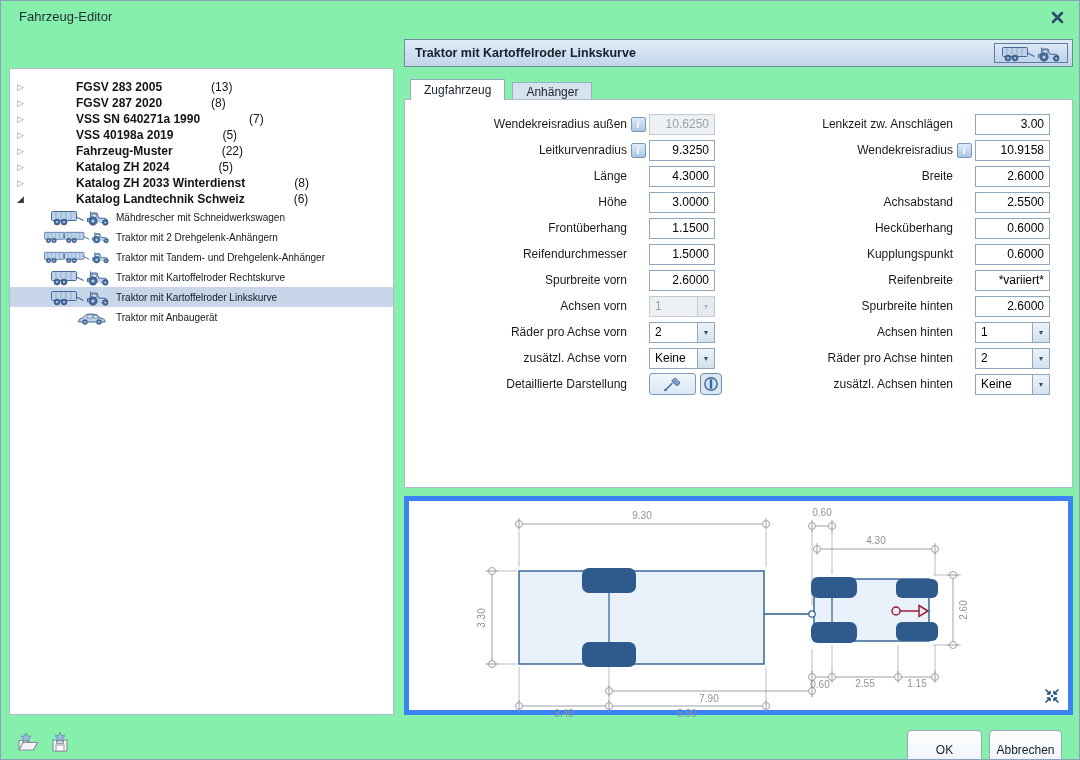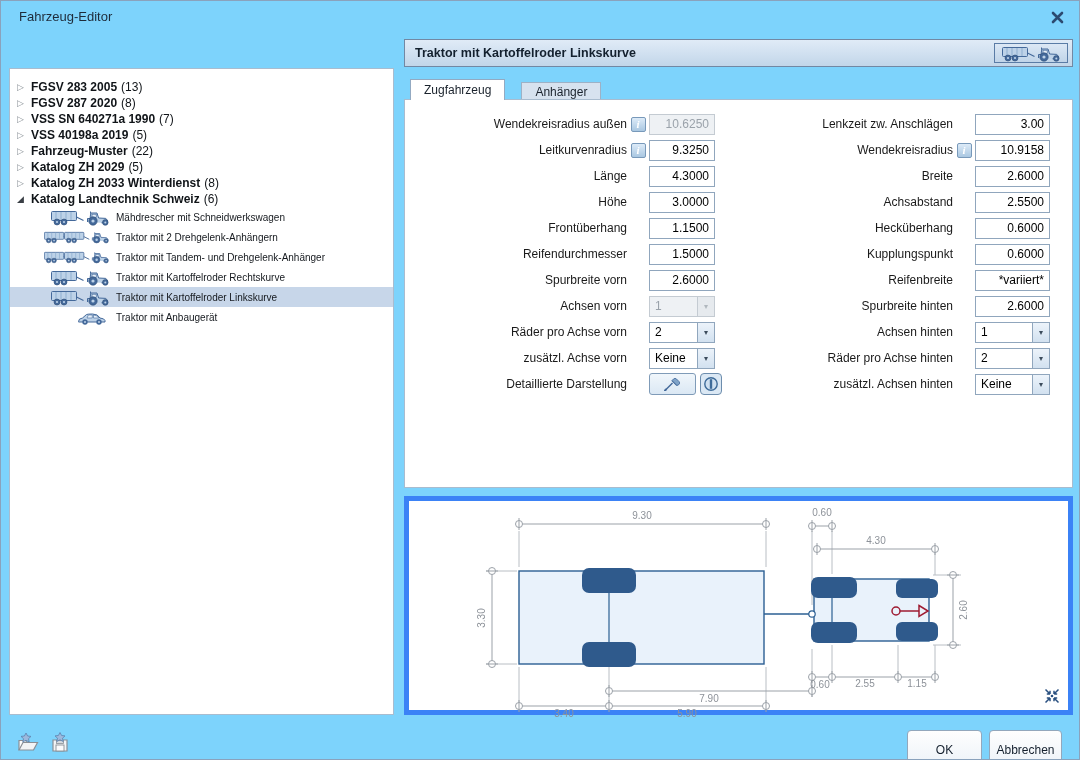--- a/index.html
+++ b/index.html
@@ -1,47 +1,47 @@
 <!DOCTYPE html>
 <html><head>
 <meta charset="utf-8">
 <style>
   * { box-sizing: border-box; }
   body { margin:0; font-family:"Liberation Sans", sans-serif; background:#b8c9db; }
-  .window { position:relative; width:1080px; height:760px; background:#7dd3fc; border:1px solid #8aa2bc; overflow:hidden; }
+  .window { position:relative; width:1080px; height:760px; background:#86efac; border:1px solid #8aa2bc; overflow:hidden; }
 
   
   .titlebar { position:absolute; left:0; top:0; right:0; height:30px; }
   .title { position:absolute; left:18px; top:8px; font-size:13px; color:#1e2b3a; }
   .close-btn { position:absolute; right:12px; top:6px; width:20px; height:20px; display:flex; align-items:center; justify-content:center; cursor:pointer; }
 
   
   .phead { background:linear-gradient(#e0ebf7,#c2d6e9); border:1px solid #7288a3; font-weight:bold; font-size:12.5px; color:#13202e; display:flex; align-items:center; padding:0 10px; height:28px; position:absolute; }
   .lib-head { left:8px; top:38px; width:385px; }
   .ed-head  { left:403px; top:38px; width:669px; }
   .ed-head-iconbox { position:absolute; right:4px; top:3px; bottom:3px; width:74px; border:1px solid #5a7ca6; display:flex; align-items:center; justify-content:center; background:linear-gradient(#dce8f5,#c0d4e8); }
 
   
   .lib-body { position:absolute; left:8px; top:67px; width:385px; height:647px; background:#fff; border:1px solid #a9bccf; overflow:hidden; padding-top:10px; }
-  .tgroup { height:16px; display:flex; align-items:center; font-size:12px; padding-left:7px; color:#101418; cursor:default; }
+  .tgroup { height:16px; display:flex; align-items:center; font-size:12px; padding-left:7px; color:#101418; cursor:default;gap:45px; }
   .tw { width:14px; font-size:9px; color:#8a9197; display:inline-flex; align-items:center; }
   .tw::before { content:"\25B7"; }
   .tw.open { color:#3a3f45; }
   .tw.open::before { content:"\25E2"; }
   .gl { font-weight:bold; }
   .gc { margin-left:4px; }
   .tchild { height:20px; display:flex; align-items:center; font-size:10px; color:#15191e; cursor:default; }
   .tchild .icell { width:72px; margin-left:34px; display:flex; justify-content:flex-end; padding-right:7px; align-items:center; }
   .tchild.selected { background:#c7d6e9; }
 
   
   .tabs { position:absolute; left:403px; top:78px; height:21px; display:flex; align-items:flex-end; }
   .tab { font-size:12px; color:#1a222c; padding:0 13px; display:flex; align-items:center; cursor:pointer; }
   .tab.active { background:#fff; border:1px solid #93aac2; border-bottom:none; height:21px; position:relative; z-index:2; margin-left:6px; }
-  .tab.inactive { background:#d7e2ef; border:1px solid #9db1c6; border-bottom:none; height:18px; margin-left:16px; }
+  .tab.inactive { background:#d7e2ef; border:1px solid #9db1c6; border-bottom:none; height:18px; margin-left:7px; }
 
   .tab-panel { position:absolute; left:403px; top:98px; width:669px; height:389px; background:#fff; border:1px solid #a9bccf; }
 
   
   .fcol { position:absolute; top:11px; }
   .fcol.left { left:6px; }
   .fcol.right { left:312px; }
   .frow { display:flex; align-items:center; height:26px; }
   .frow .lbl { text-align:right; font-size:12px; color:#1a1a1a; white-space:nowrap; }
   .fcol.left  .lbl { width:216px; }
@@ -157,21 +157,21 @@
         <span class="gl">VSS 40198a 2019</span>
         <span class="gc">(5)</span>
       </div>
     <div class="tgroup">
         <span class="tw"></span>
         <span class="gl">Fahrzeug-Muster</span>
         <span class="gc">(22)</span>
       </div>
     <div class="tgroup">
         <span class="tw"></span>
-        <span class="gl">Katalog ZH 2029</span>
+        <span class="gl">Katalog ZH 2024</span>
         <span class="gc">(5)</span>
       </div>
     <div class="tgroup">
         <span class="tw"></span>
         <span class="gl">Katalog ZH 2033 Winterdienst</span>
         <span class="gc">(8)</span>
       </div>
     <div class="tgroup">
         <span class="tw open"></span>
         <span class="gl">Katalog Landtechnik Schweiz</span>

